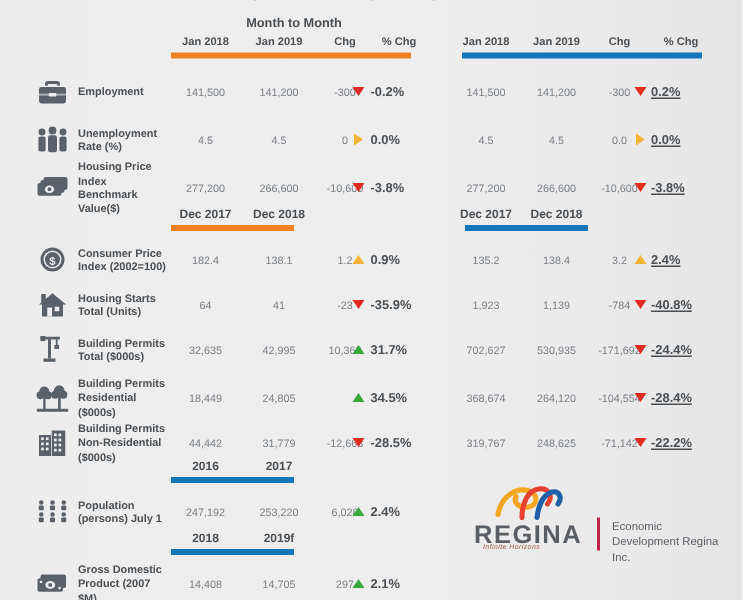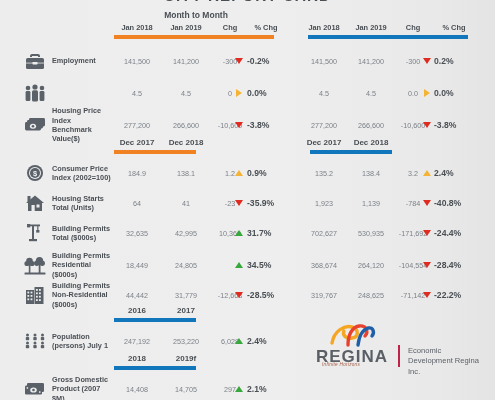--- a/index.html
+++ b/index.html
@@ -129,21 +129,21 @@
   .c-m-v2  { left: 163px; width: 46px; }
   .c-m-chg { left: 210px; width: 40px; }
   .c-m-arw { left: 229px; width: 20px; }
   .c-m-pct { left: 247px; width: 40px; }
 
   
   .c-y-v1  { left: 300px; width: 48px; }
   .c-y-v2  { left: 348px; width: 46px; }
   .c-y-chg { left: 392px; width: 42px; }
   .c-y-arw { left: 418px; width: 18px; }
-  .c-y-pct { left: 434px; width: 46px; }
+  .c-y-pct { left: 434px; width: 46px; text-decoration: underline; }
 
   .arrow {
     position: absolute;
     top: 0;
     height: 34px;
     display: flex;
     align-items: center;
     justify-content: center;
   }
   .tri {
@@ -270,20 +270,24 @@
           <g fill="#5a6169">
         <circle cx="4" cy="4" r="2.3"></circle>
             <rect x="1.6" y="7" width="4.8" height="10" rx="1.3"></rect>
         <circle cx="11" cy="3" r="2.6"></circle>
             <rect x="8" y="6.2" width="6" height="11.3" rx="1.5"></rect>
         <circle cx="18" cy="4" r="2.3"></circle>
             <rect x="15.6" y="7" width="4.8" height="10" rx="1.3"></rect>
       </g>
         </svg>
     </div>
+    <div class="row-label">
+      <span>Unemployment</span>
+      <span>Rate (%)</span>
+    </div>
     <div class="cell c-m-v1">4.5</div>
     <div class="cell c-m-v2">4.5</div>
     <div class="cell c-m-chg">0</div>
     <div class="arrow c-m-arw">
         <span class="tri right"></span>
       </div>
     <div class="cell pct c-m-pct">0.0%</div>
     <div class="cell c-y-v1">4.5</div>
     <div class="cell c-y-v2">4.5</div>
     <div class="cell c-y-chg">0.0</div>
@@ -338,21 +342,21 @@
         <circle cx="9" cy="9" r="8" fill="#5a6169"></circle>
         <circle cx="9" cy="9" r="6" fill="#ededed"></circle>
         <circle cx="9" cy="9" r="5" fill="#5a6169"></circle>
         <text x="9" y="12.4" font-family="Liberation Sans, sans-serif" font-size="7.5" font-weight="bold" fill="#ededed" text-anchor="middle">$</text>
       </svg>
     </div>
     <div class="row-label">
       <span>Consumer Price</span>
       <span>Index (2002=100)</span>
     </div>
-    <div class="cell c-m-v1">184.9</div>
+    <div class="cell c-m-v1">182.4</div>
     <div class="cell c-m-v2">138.1</div>
     <div class="cell c-m-chg">1.2</div>
     <div class="arrow c-m-arw">
         <span class="tri up amber"></span>
       </div>
     <div class="cell pct c-m-pct">0.9%</div>
     <div class="cell c-y-v1">135.2</div>
     <div class="cell c-y-v2">138.4</div>
     <div class="cell c-y-chg">3.2</div>
     <div class="arrow c-y-arw">

